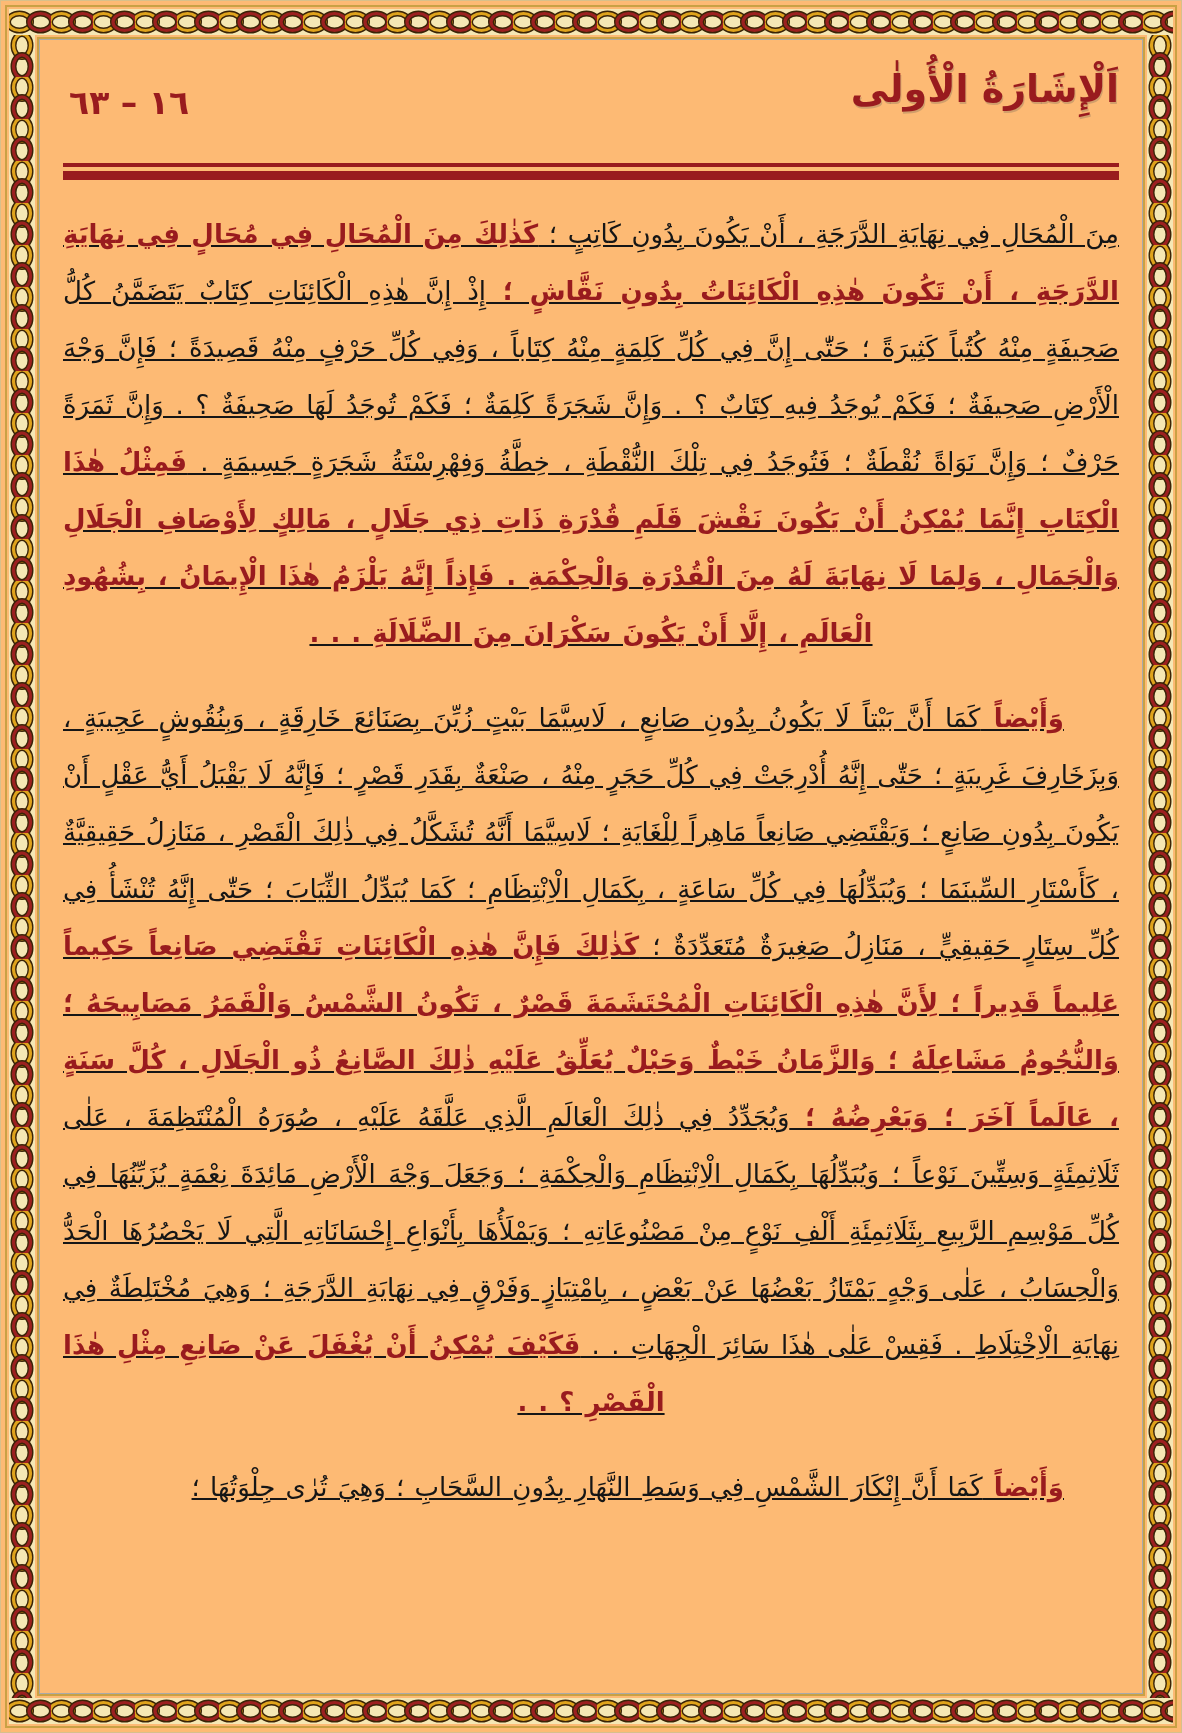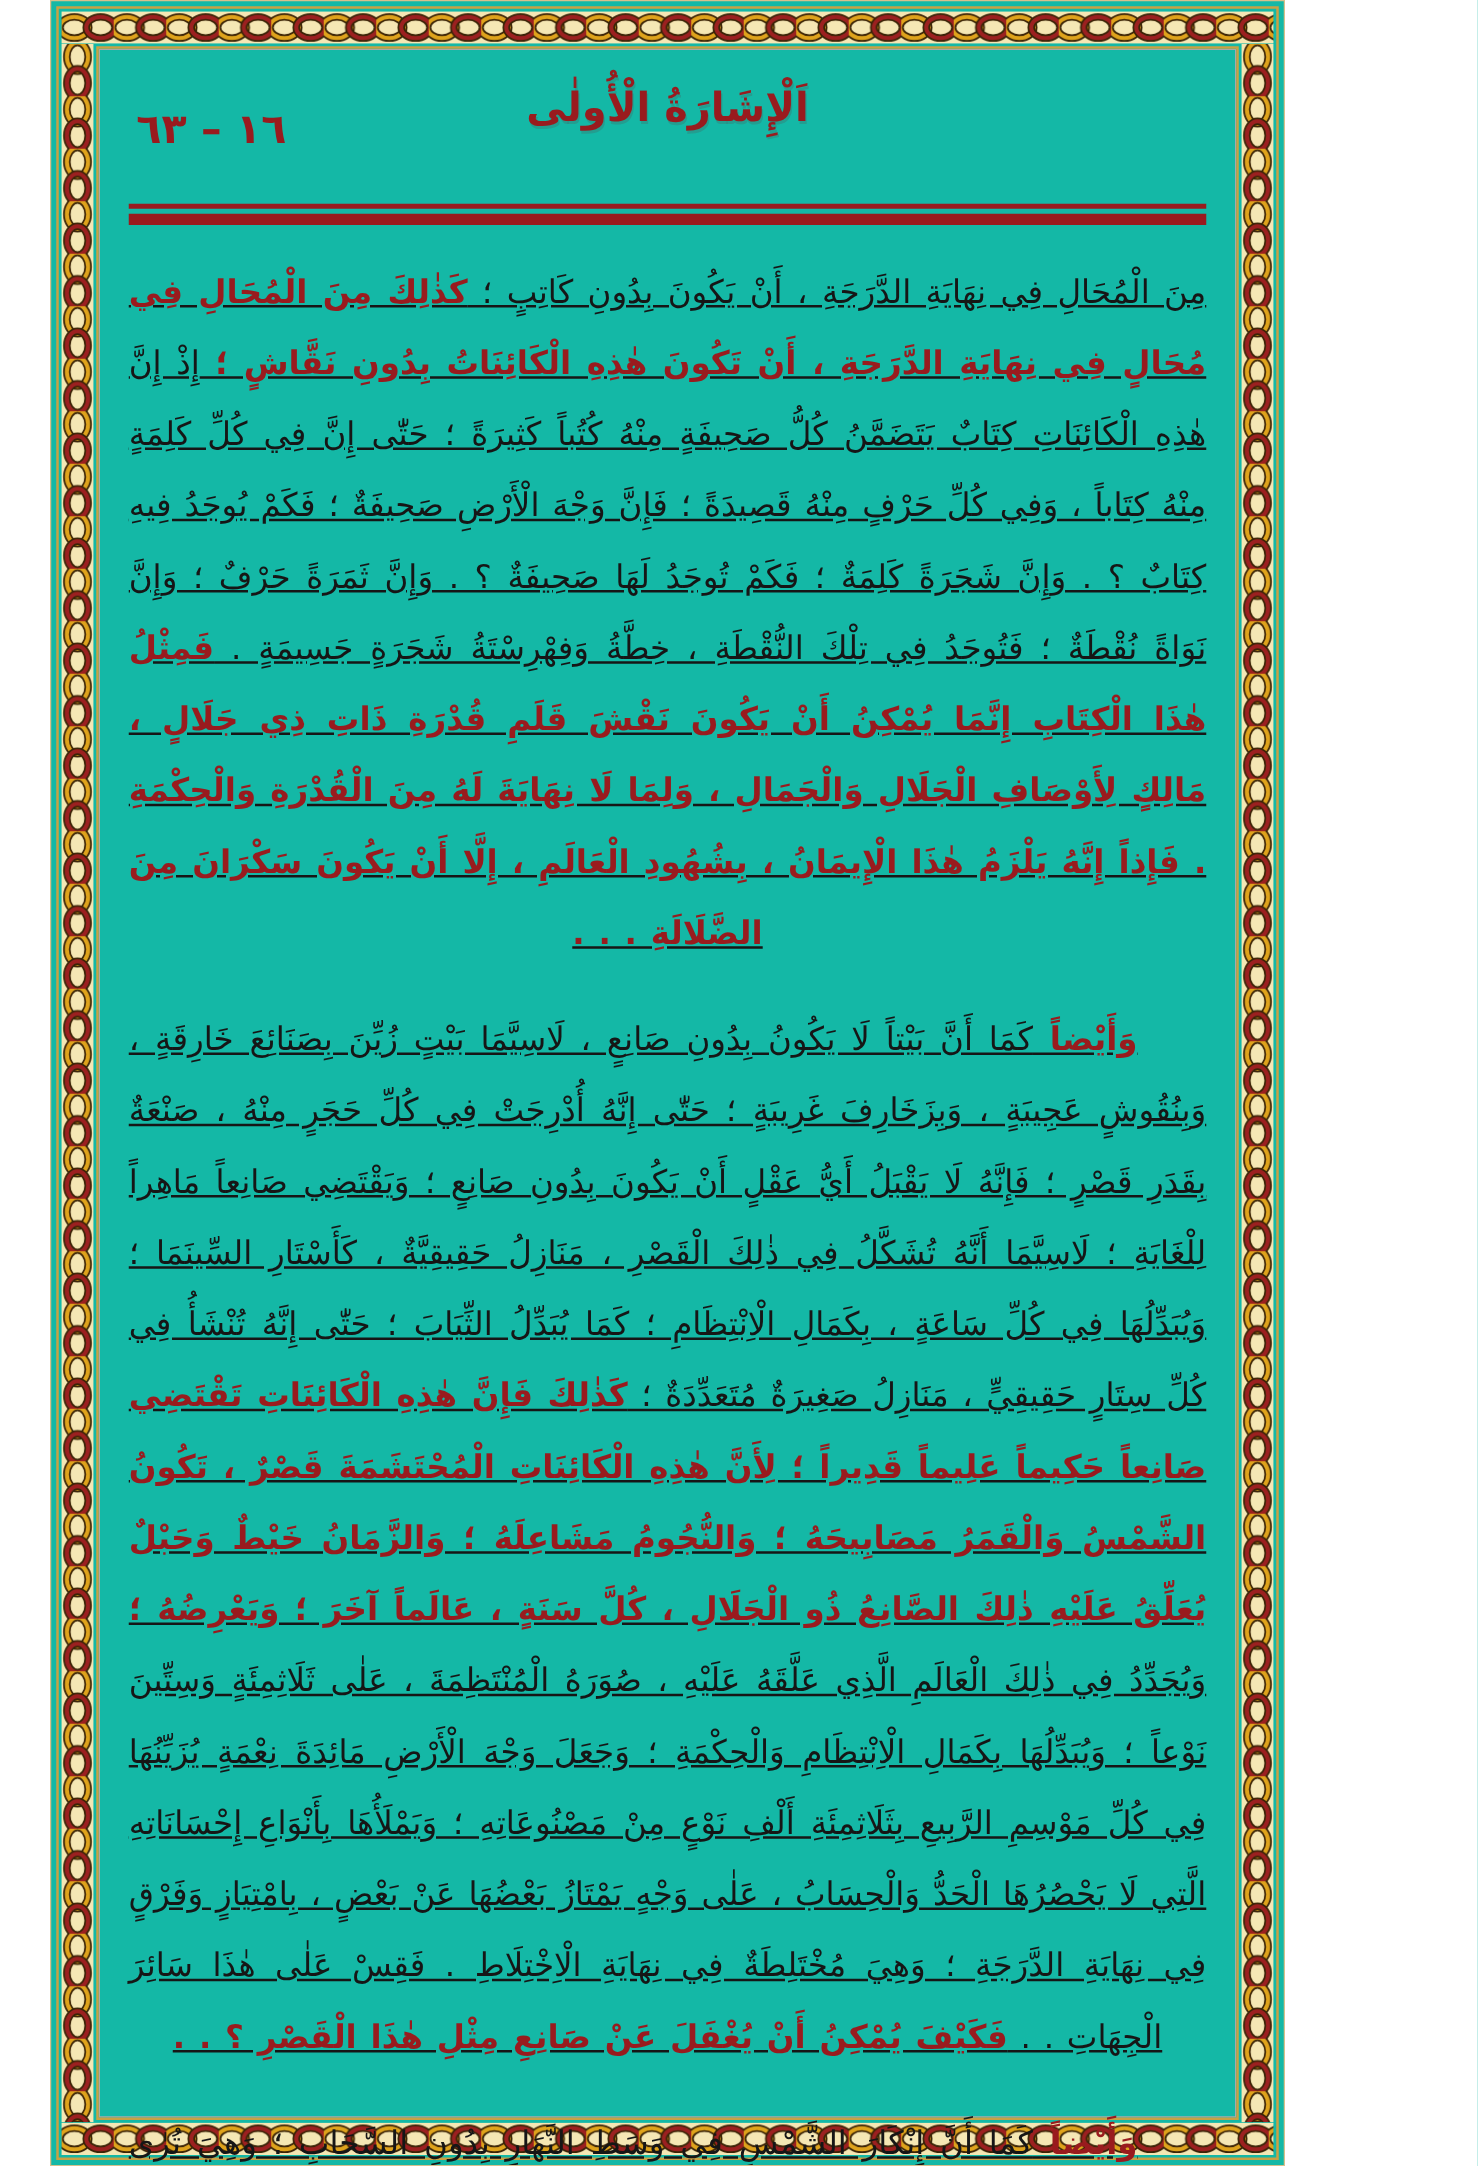--- a/index.html
+++ b/index.html
@@ -1,25 +1,24 @@
 <!DOCTYPE html>
 <html style="--accent-red: #991b1e; --text-black: #161616; --frame-line-gold: #c9a144; --border-cream: #f5e7b4; --border-gold: #dfa31c; --border-red: #9c2020; --border-outline: #3a2306;"><head>
 <meta charset="utf-8">
 <style>
   html, body { margin: 0; padding: 0; background: #ffffff; }
   .page {
     position: relative;
-    width: 988px;
+    width: 1182px;
     height: 1733px;
-    background: #14b8a6;
+    background: #fdba74;
     overflow: hidden;
     font-family: "DejaVu Sans", sans-serif;
     box-sizing: border-box;
     border: 1px solid #d8c08a;
-    margin-left: 40px;
   }
   
   .frame-line-outer {
     position: absolute; inset: 4px;
     border: 2px solid var(--frame-line-gold, #c9a144);
     pointer-events: none;
   }
   .chain { position: absolute; overflow: hidden; }
   .chain svg { display: block; width: 100%; height: 100%; }
   .chain-top    { top: 8px;    left: 8px;  right: 8px;  height: 26px; }
@@ -40,23 +39,22 @@
     color: var(--text-black, #161616);
   }
   .header { position: relative; height: 100px; }
   .page-number {
     position: absolute; left: 6px; top: 30px;
     color: var(--accent-red, #991b1e);
     font-size: 33px; font-weight: bold;
     letter-spacing: 2px;
   }
   .page-title {
-    text-align: center;
     padding-top: 14px;
-    font-size: 32px; font-weight: bold;
+    font-size: 38px; font-weight: bold;
     color: var(--accent-red, #991b1e);
     text-shadow: 1px 2px 0 rgba(80,80,80,0.25);
   }
   .rule-thin  { height: 4px; background: var(--accent-red, #991b1e); margin-top: 10px; }
   .rule-thick { height: 9px; background: var(--accent-red, #991b1e); margin-top: 4px; }
   .body-text { margin-top: 26px; }
   .para {
     margin: 0 0 28px 0;
     font-size: 26px;
     line-height: 57px;

